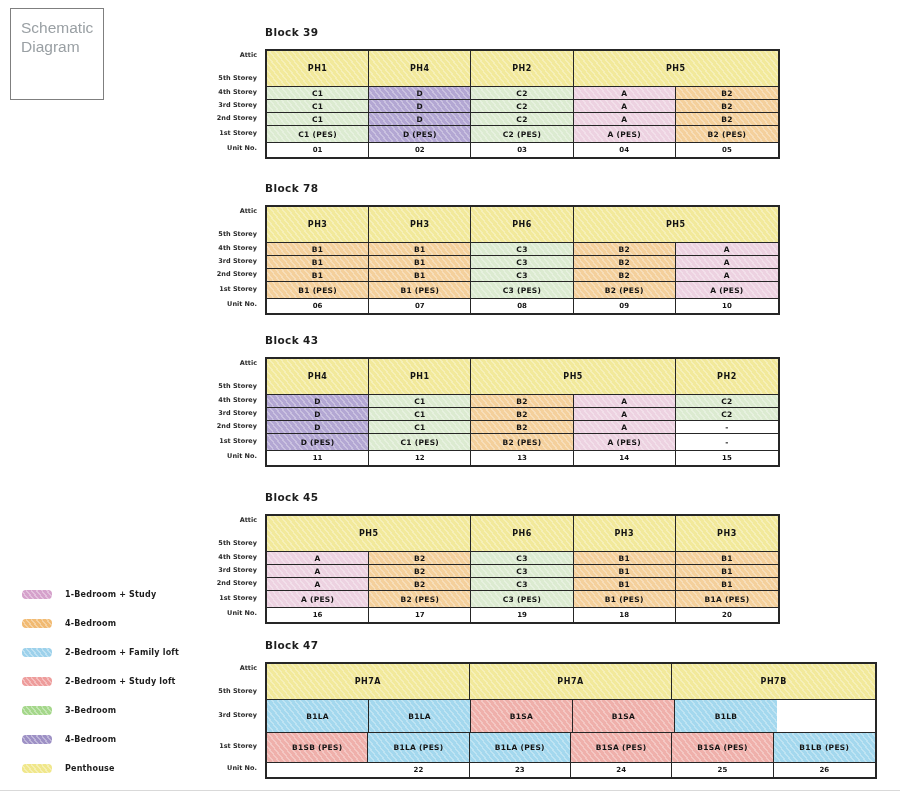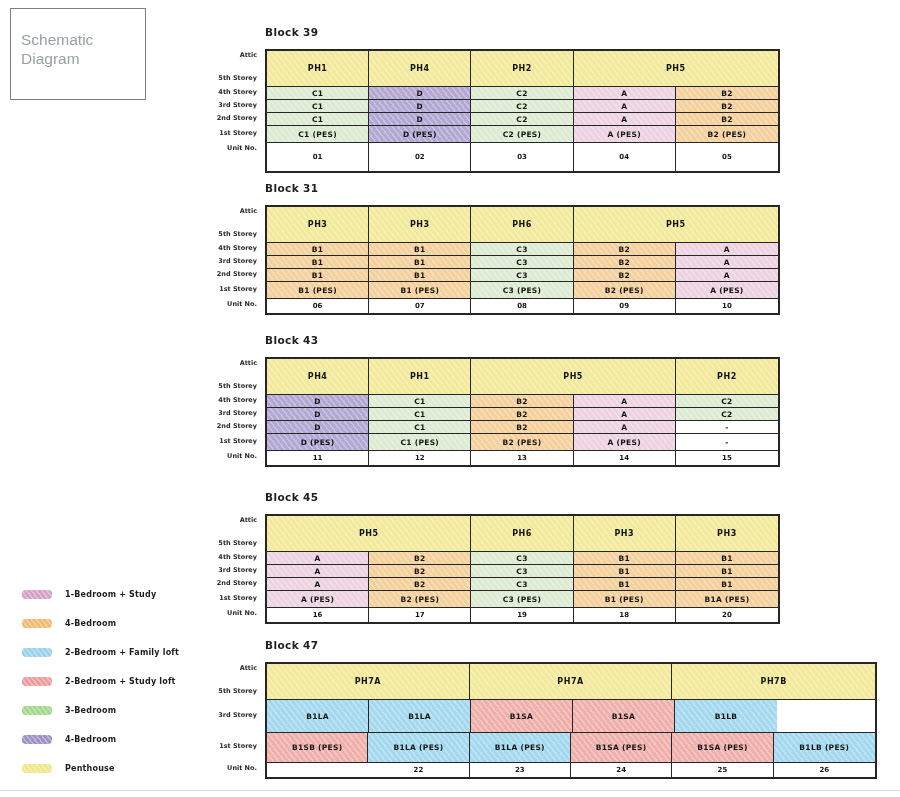--- a/index.html
+++ b/index.html
@@ -1,20 +1,20 @@
 <!DOCTYPE html>
 <html><head>
 <meta charset="utf-8">
 <style>
   *{box-sizing:border-box}
   html,body{margin:0;padding:0}
   body{width:900px;height:797px;position:relative;background:#ffffff;
        font-family:"DejaVu Sans",sans-serif;overflow:hidden}
-  .schematic-box{position:absolute;left:10px;top:8px;width:136px;height:92px;
-       border:1.5px solid #7f7f7f;padding:21px 10px;background:#fff;
+  .schematic-box{position:absolute;left:10px;top:8px;width:94px;height:92px;
+       border:1.5px solid #7f7f7f;padding:9px 10px;background:#fff;
        font-family:"Liberation Sans",sans-serif;font-size:15.5px;line-height:1.25;color:#9aa0a4}
   .block{position:absolute;left:185px}
   .block-title{margin-left:80px;font-size:10.5px;font-weight:700;color:#1d1d1d;
        margin-bottom:11px;letter-spacing:.4px}
   .tbl-wrap{position:relative}
   .row-labels{position:absolute;left:0;top:0;width:76px;height:100%}
   .row-label{position:absolute;right:4px;font-size:6.5px;font-weight:700;color:#2a2a2a;
        white-space:nowrap;line-height:9px}
   .tbl{margin-left:80px;border:2px solid #262626;display:flex;flex-direction:column;background:#fff}
   .trow{display:flex;border-bottom:1.4px solid #262626}
@@ -82,32 +82,32 @@
             <div class="tcell u-cell" style="width: 103px; background-color: rgb(237, 210, 225);">A</div>
             <div class="tcell u-cell" style="width: 103px; background-color: rgb(244, 208, 156);">B2</div>
           </div>
           <div class="trow" style="height: 17px;">
             <div class="tcell u-cell" style="width: 103px; background-color: rgb(220, 235, 209);">C1 (PES)</div>
             <div class="tcell u-cell" style="width: 103px; background-color: rgb(179, 167, 211);">D (PES)</div>
             <div class="tcell u-cell" style="width: 103px; background-color: rgb(220, 235, 209);">C2 (PES)</div>
             <div class="tcell u-cell" style="width: 103px; background-color: rgb(237, 210, 225);">A (PES)</div>
             <div class="tcell u-cell" style="width: 103px; background-color: rgb(244, 208, 156);">B2 (PES)</div>
           </div>
-          <div class="trow" style="height: 28px;">
+          <div class="trow" style="height: 14px;">
             <div class="tcell unit-cell" style="width: 103px;">01</div>
             <div class="tcell unit-cell" style="width: 103px;">02</div>
             <div class="tcell unit-cell" style="width: 103px;">03</div>
             <div class="tcell unit-cell" style="width: 103px;">04</div>
             <div class="tcell unit-cell" style="width: 103px;">05</div>
           </div>
         </div>
       </div>
     </div>
     <div class="block" style="top: 182px;">
-      <div class="block-title">Block 31</div>
+      <div class="block-title">Block 78</div>
       <div class="tbl-wrap">
         <div class="row-labels">
           <div class="row-label" style="top: 2px;">Attic</div>
           <div class="row-label" style="top: 25px;">5th Storey</div>
           <div class="row-label" style="top: 38.5px;">4th Storey</div>
           <div class="row-label" style="top: 51.5px;">3rd Storey</div>
           <div class="row-label" style="top: 64.5px;">2nd Storey</div>
           <div class="row-label" style="top: 79.5px;">1st Storey</div>
           <div class="row-label" style="top: 95px;">Unit No.</div>
         </div>

